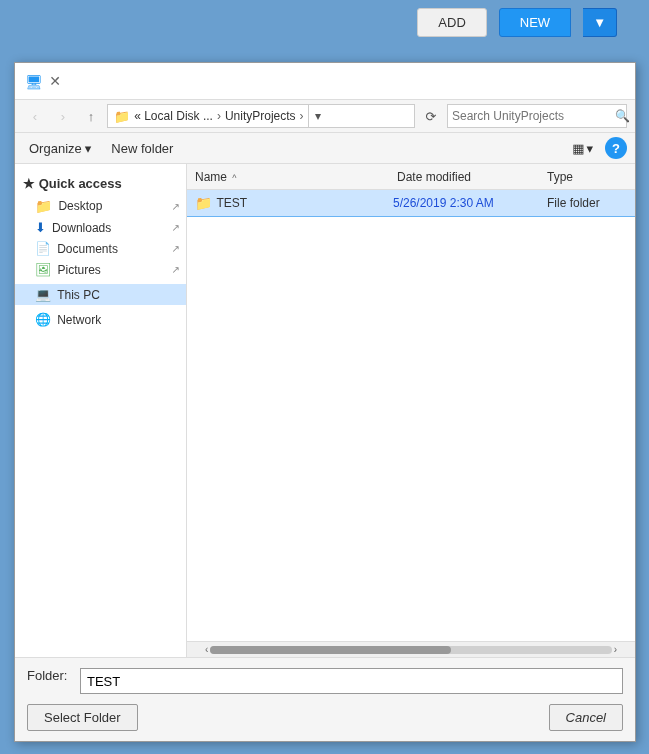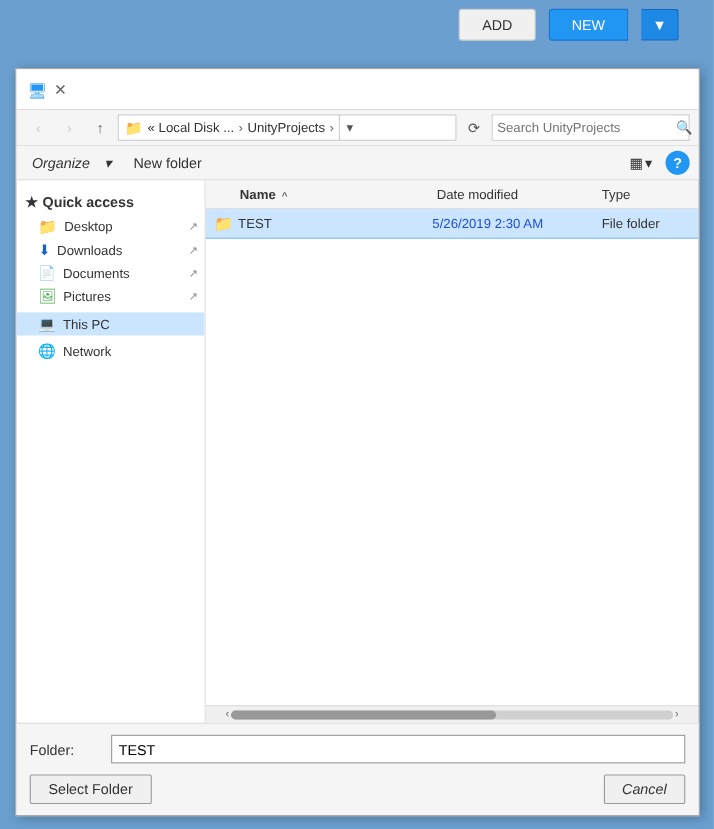--- a/index.html
+++ b/index.html
@@ -191,27 +191,26 @@
       display: flex;
       align-items: center;
       padding: 4px 8px;
       border-bottom: 1px solid #ddd;
       background: #f5f5f5;
       gap: 8px;
     }
     .organize-btn {
       display: flex;
       align-items: center;
-      gap: 13px;
+      gap: 3px;
       cursor: pointer;
       padding: 2px 6px;
       border-radius: 2px;
       font-size: 13px;
       color: #333;
-      font-style: italic;
     }
     .new-folder-btn {
       cursor: pointer;
       padding: 2px 6px;
       border-radius: 2px;
       font-size: 13px;
       color: #333;
     }
     .toolbar-spacer { flex: 1; }
     .view-btn {
@@ -303,21 +302,21 @@
     .column-header {
       display: flex;
       align-items: center;
       border-bottom: 1px solid #ddd;
       padding: 0 8px;
       background: #f5f5f5;
       height: 26px;
       font-size: 12px;
       color: #333;
     }
-    .col-name { flex: 1; font-weight: 700; margin-left: 23px; }
+    .col-name { flex: 1; font-weight: 400; }
     .col-date { width: 150px; font-weight: 500; }
     .col-type { width: 80px; font-weight: 500; }
 
     .file-list {
       flex: 1;
       overflow-y: auto;
       background: #fff;
     }
     .file-row {
       display: flex;
@@ -366,22 +365,21 @@
     }
 
     
     .footer {
       border-top: 1px solid #ddd;
       background: #f5f5f5;
       padding: 10px 12px;
     }
     .folder-row {
       display: flex;
-      align-items: center;
-      gap: 24px;
+      gap: 3px;
       margin-bottom: 10px;
     }
     .folder-label {
       font-size: 13px;
       color: #333;
       width: 50px;
     }
     .folder-input {
       flex: 1;
       height: 26px;

